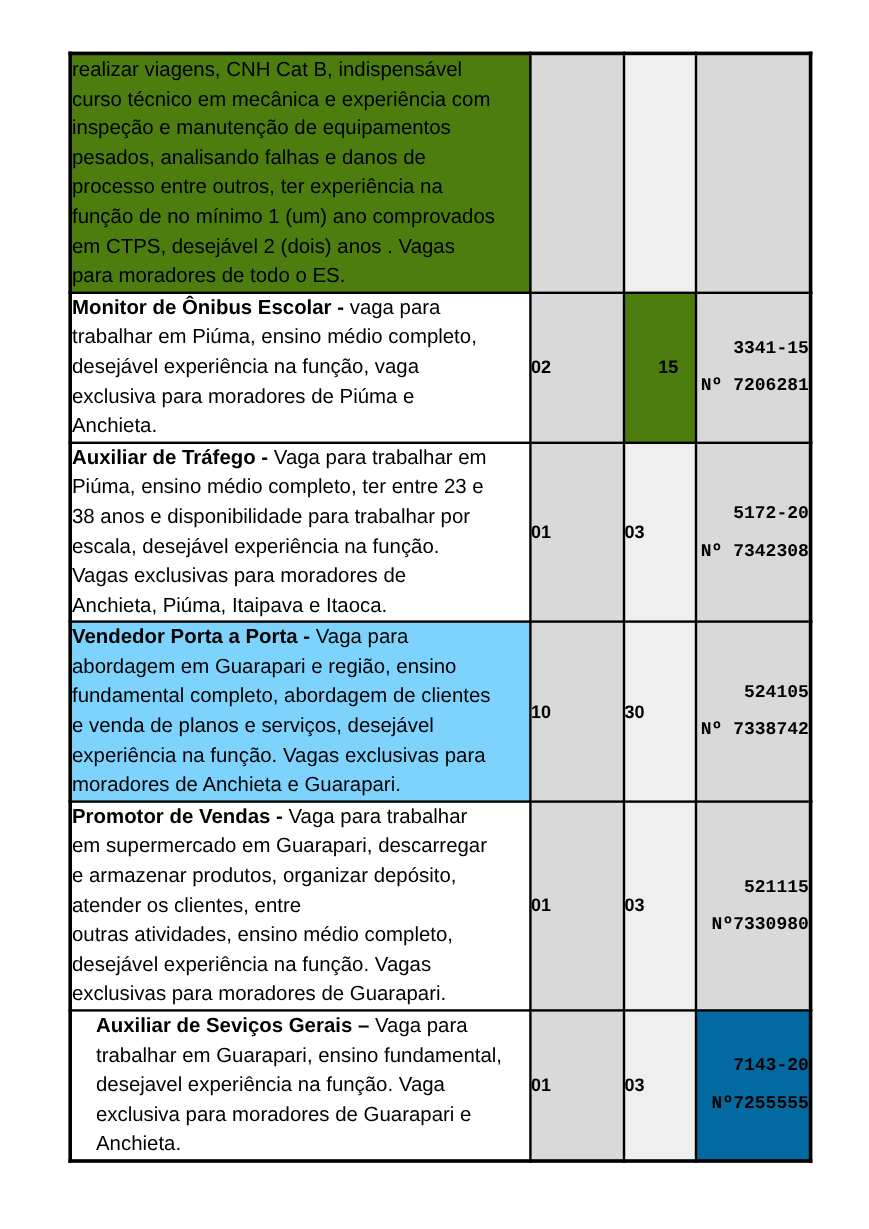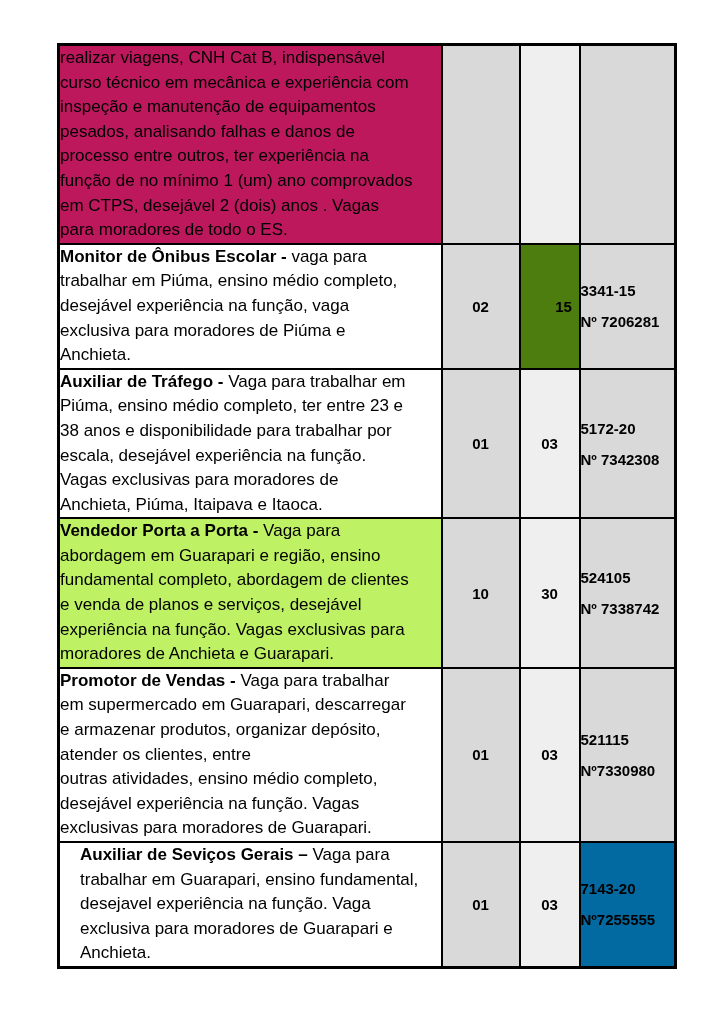--- a/index.html
+++ b/index.html
@@ -35,47 +35,48 @@
     background: #ffffff;
   }
   td.desc-cell .line {
     white-space: pre;
   }
   td.desc-cell .job-title {
     font-weight: bold;
   }
   td.num-a-cell, td.num-b-cell {
     vertical-align: middle;
-    text-align: center;
+    text-align: left;
     font-weight: bold;
     font-size: 15px;
   }
   td.code-cell {
     vertical-align: middle;
-    text-align: left;
+    text-align: right;
     font-weight: bold;
     font-size: 15px;
+    font-family: Liberation Mono, monospace;
   }
   td.code-cell .code-line + .code-line {
     margin-top: 14px;
   }
 </style>
 </head>
 <body>
 
 <table class="jobs">
   <colgroup>
     <col style="width:383px">
     <col style="width:78px">
     <col style="width:60px">
     <col style="width:96px">
   </colgroup>
   <tbody id="rows-body">
       <tr>
-        <td class="desc-cell" style="background: #be185d; margin-left: 44px;">
+        <td class="desc-cell" style="background: #4d7c0f; margin-left: 44px;">
           <div class="line">realizar viagens, CNH Cat B, indispensável</div>
           <div class="line">curso técnico em mecânica e experiência com</div>
           <div class="line">inspeção e manutenção de equipamentos</div>
           <div class="line">pesados, analisando falhas e danos de</div>
           <div class="line">processo entre outros, ter experiência na</div>
           <div class="line">função de no mínimo 1 (um) ano comprovados</div>
           <div class="line">em CTPS, desejável 2 (dois) anos . Vagas</div>
           <div class="line">para moradores de todo o ES.</div>
         </td>
         <td class="num-a-cell" style="background: rgb(217, 217, 217);"></td>
@@ -107,21 +108,21 @@
           <div class="line">Anchieta, Piúma, Itaipava e Itaoca.</div>
         </td>
         <td class="num-a-cell" style="background: rgb(217, 217, 217);">01</td>
         <td class="num-b-cell" style="background: rgb(239, 239, 239);">03</td>
         <td class="code-cell" style="background: rgb(217, 217, 217);">
           <div class="code-line">5172-20</div>
           <div class="code-line">Nº 7342308</div>
         </td>
       </tr>
       <tr>
-        <td class="desc-cell" style="background: #bef264;">
+        <td class="desc-cell" style="background: #7dd3fc;">
           <div class="line"><span class="job-title">Vendedor Porta a Porta -</span><span> Vaga para</span></div>
           <div class="line">abordagem em Guarapari e região, ensino</div>
           <div class="line">fundamental completo, abordagem de clientes</div>
           <div class="line">e venda de planos e serviços, desejável</div>
           <div class="line">experiência na função. Vagas exclusivas para</div>
           <div class="line">moradores de Anchieta e Guarapari.</div>
         </td>
         <td class="num-a-cell" style="background: rgb(217, 217, 217);">10</td>
         <td class="num-b-cell" style="background: rgb(239, 239, 239);">30</td>
         <td class="code-cell" style="background: rgb(217, 217, 217);">

